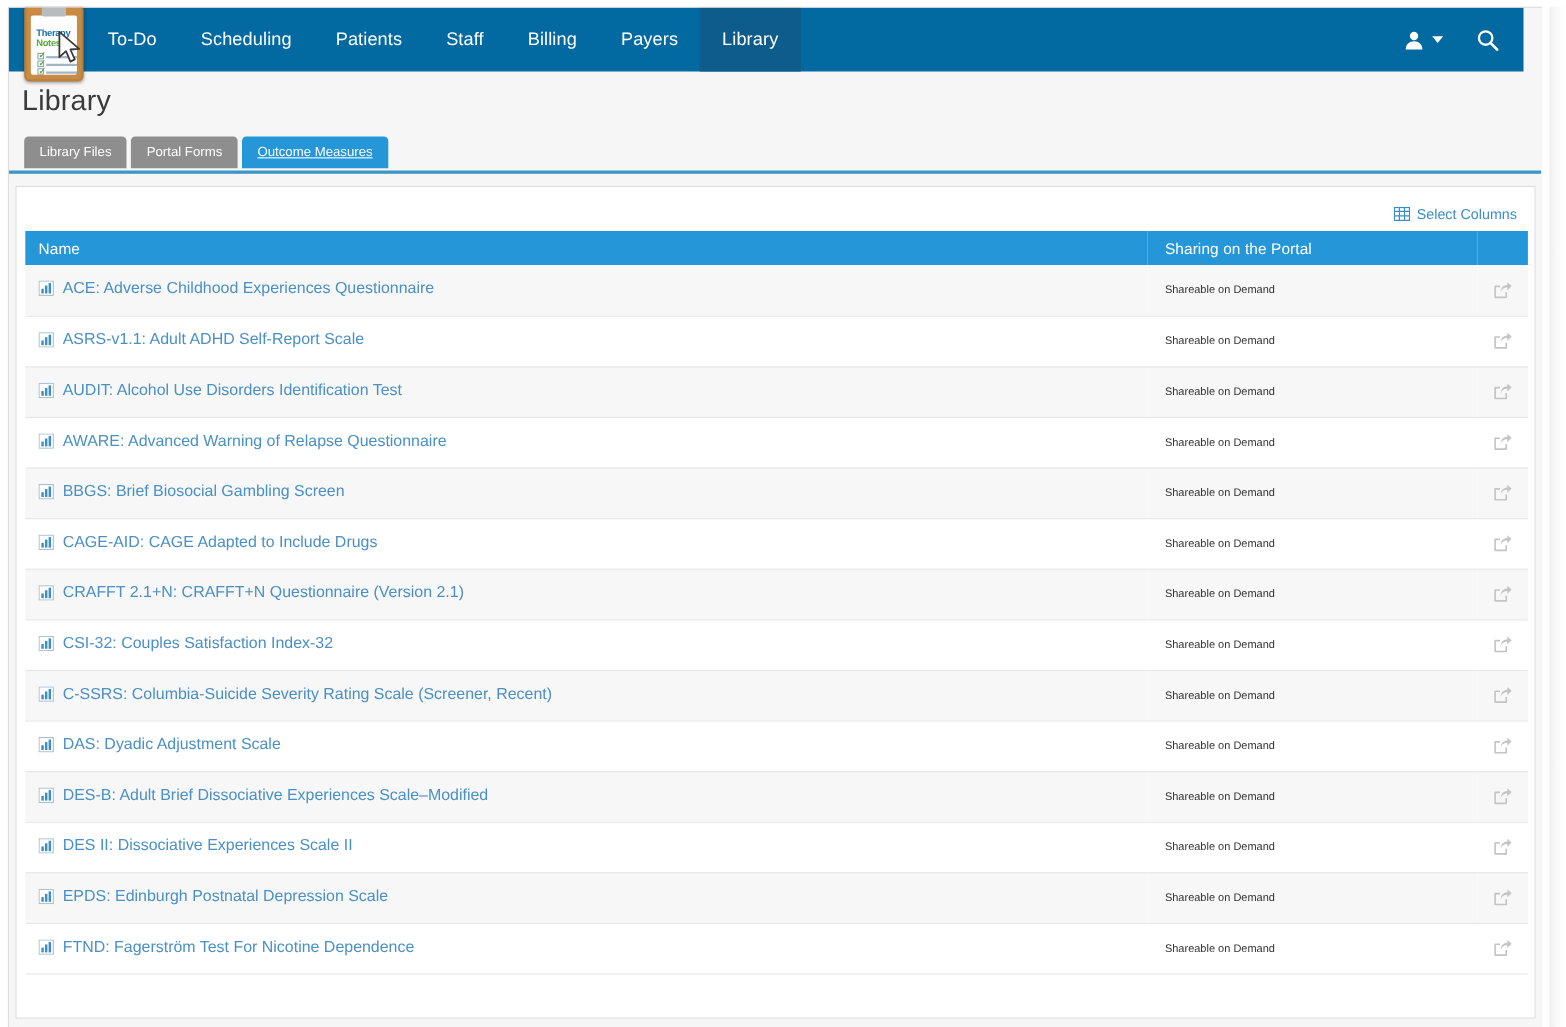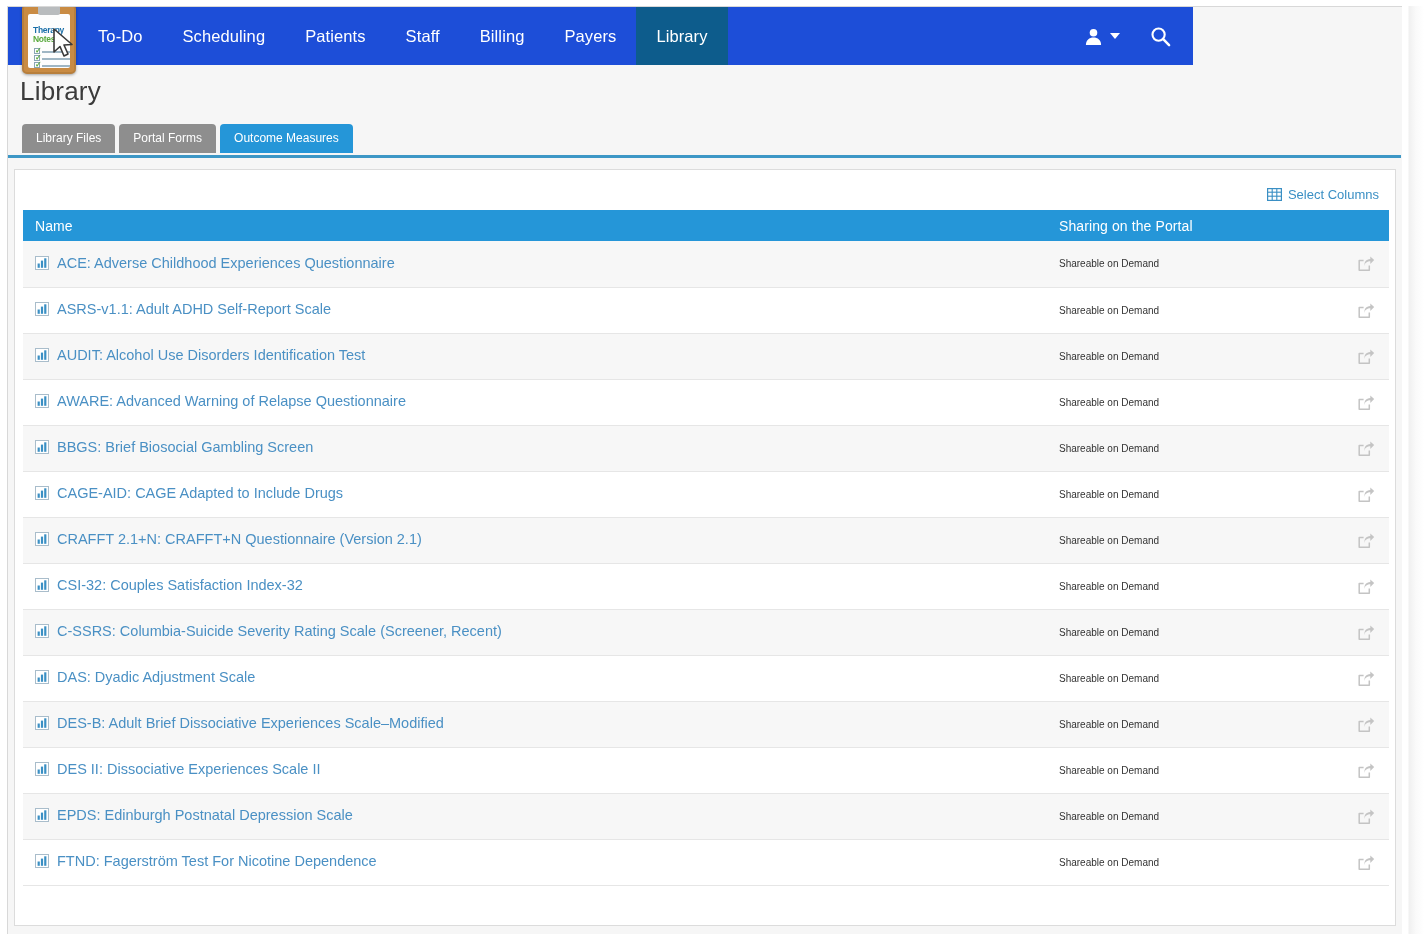--- a/index.html
+++ b/index.html
@@ -23,22 +23,22 @@
   .frame-edge-right { position:absolute; right:0; top:0; width:22px; height:934px;
                       background:linear-gradient(to right,#ffffff 0,#ffffff 6px,#f0f0f0 7px,#fafafa 14px,#ffffff 22px);
                       z-index:60; }
   .frame-edge-top   { position:absolute; left:0;  top:0; width:1424px; height:6px; background:#ffffff; z-index:61; }
   .frame-shadow     { position:absolute; left:7px; top:6px; width:1395px; height:928px;
                       border-left:1px solid #d8d8d8; border-top:1px solid #d8d8d8; pointer-events:none; z-index:59; }
 
   
   #topnav {
     position: absolute; left: 8px; top: 7px;
-    width: 1185px; height: 58px;
-    background: #1d4ed8;
+    width: 1377px; height: 58px;
+    background: #0369a1;
     display: flex; align-items: stretch;
     z-index: 20;
   }
   #logo-slot { width: 70px; position: relative; flex: none; }
   .logo-clipboard {
     position: absolute; left: 14px; top: -3px;
     width: 54px; height: 70px;
     background: #c98b43;
     border: 2px solid #b87f3c;
     border-radius: 5px;
@@ -104,21 +104,21 @@
     position: absolute; left: 22px; top: 124px;
     display: flex; align-items: flex-end; gap: 4px; z-index: 12;
   }
   .subtab {
     background: #8e8e8e; color: #ffffff;
     font-size: 12px;
     padding: 7px 14px 7px 14px;
     border-radius: 4px 4px 0 0;
     cursor: pointer; white-space: nowrap; line-height: 15px;
   }
-  .subtab.active { background: #2596d8; }
+  .subtab.active { background: #2596d8; text-decoration: underline; }
   #subtab-underline {
     position: absolute; left: 8px; top: 155px; width: 1393px; height: 3px;
     background: #3d97c6; z-index: 11;
   }
 
   
   #content-card {
     position: absolute; left: 14px; top: 169px;
     width: 1382px; height: 757px;
     background: #ffffff;

